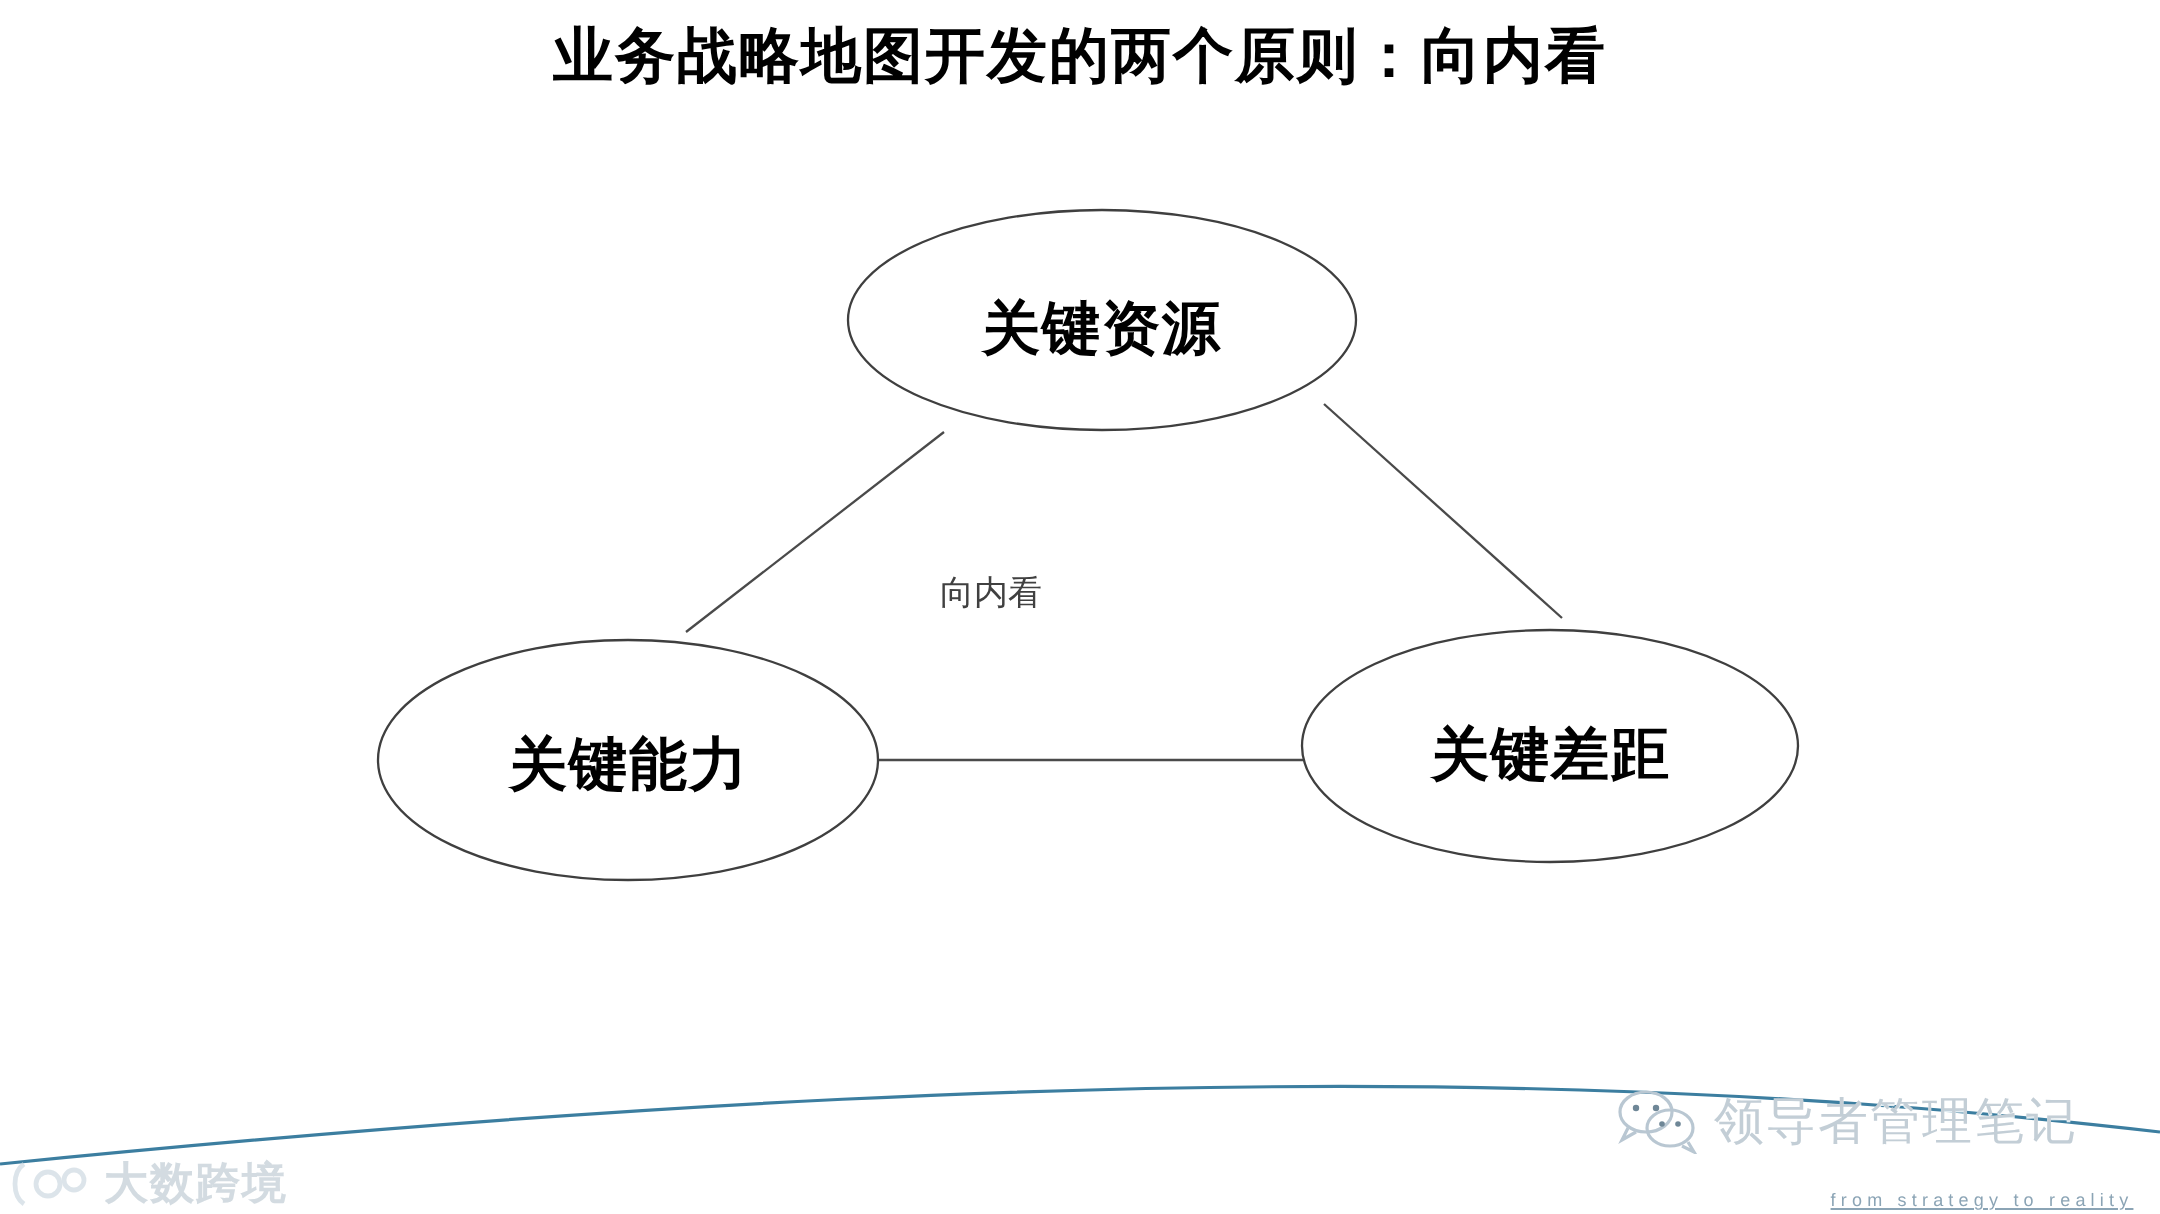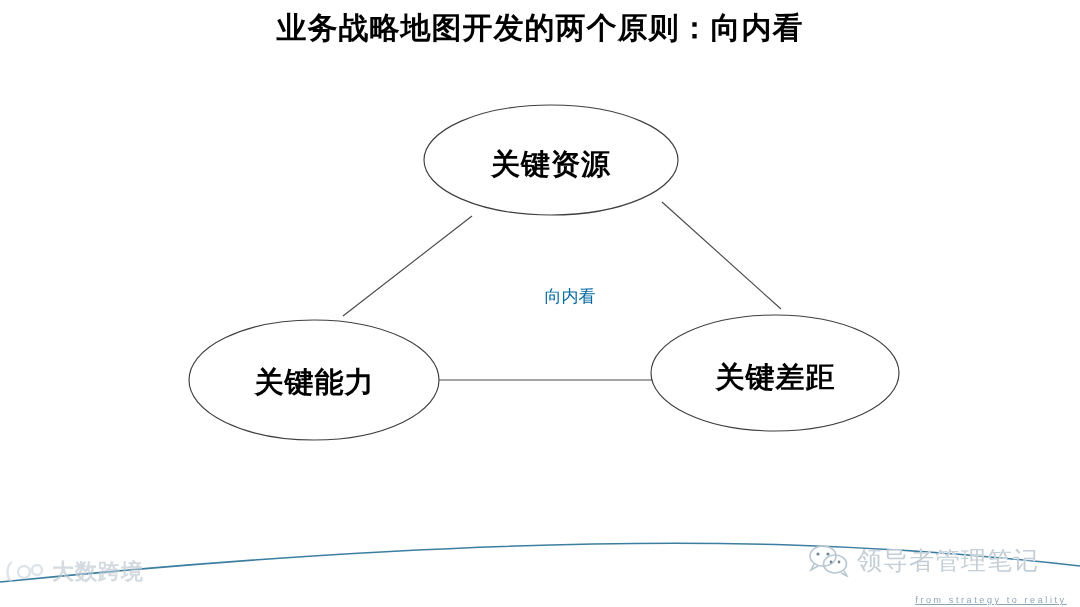--- a/index.html
+++ b/index.html
@@ -62,40 +62,39 @@
   }
   #label-top      { left: 424px; top: 145px; width: 254px; }
   #label-left     { left: 189px; top: 363px; width: 251px; }
   #label-right    { left: 651px; top: 358px; width: 249px; }
 
   #center-label {
     position: absolute;
     left: 470px;
     top: 285px;
     width: 200px;
-    text-align: center;
     font-size: 17px;
-    color: #0369a1;
+    color: #404040;
     white-space: nowrap;
   }
 
   
   #bottom-layer {
     position: absolute;
     left: 0;
     top: 500px;
     width: 1080px;
     height: 107px;
   }
 
   
   #wm-left {
     position: absolute;
     left: 4px;
-    top: 557px;
+    top: 577px;
     display: flex;
     align-items: center;
     gap: 6px;
     opacity: 0.62;
     justify-content: center;
   }
   #wm-left .wm-mark {
     width: 42px;
     height: 28px;
     position: relative;

